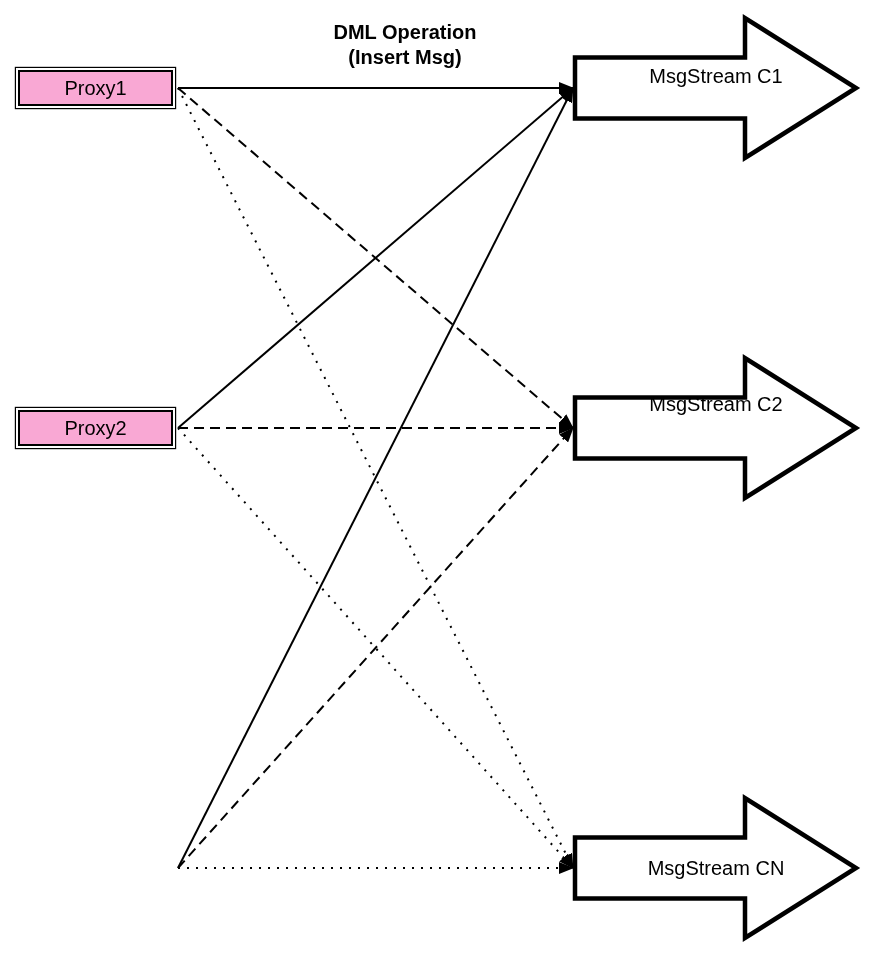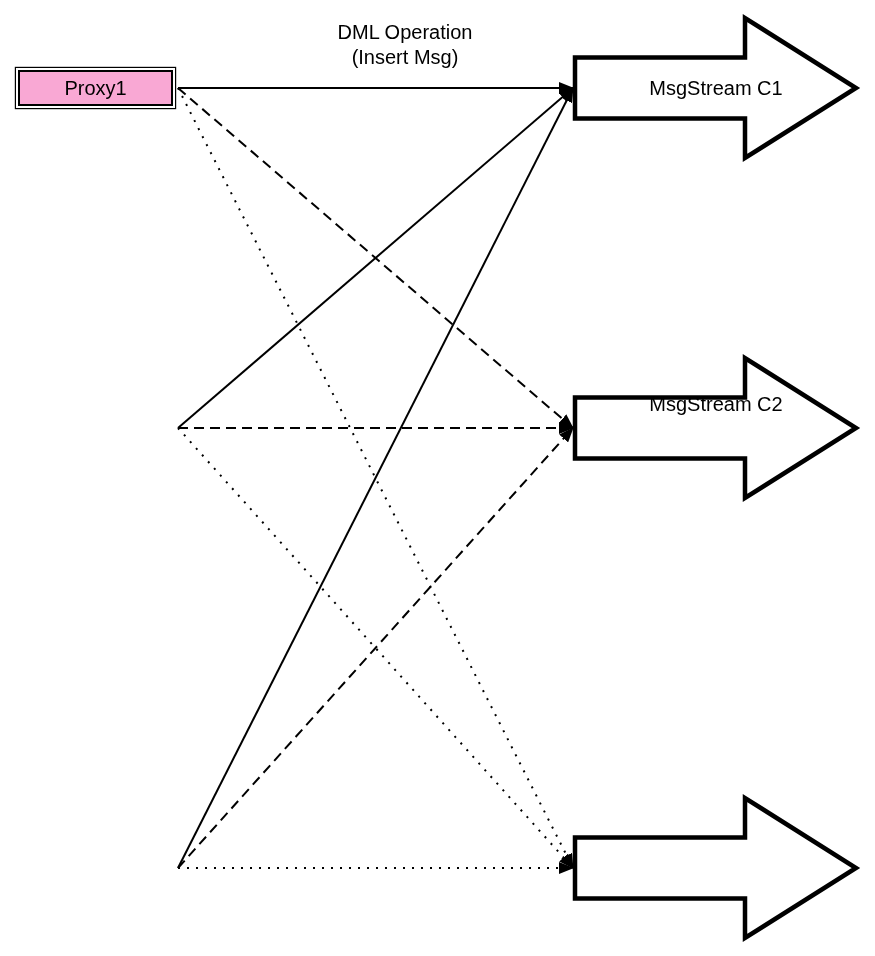--- a/index.html
+++ b/index.html
@@ -27,29 +27,30 @@
   #proxy2{top:410px}
   #proxyk{top:850px}
   .stream-label{
     position:absolute;
     left:575px;width:282px;
     text-align:center;
     font-size:20px;line-height:24px;
     z-index:3;
     pointer-events:none;
   }
-  #label-c1{top:76px}
+  #label-c1{top:64px}
   #label-c2{top:392px}
   #label-cn{top:856px}
   .edge-label{
     position:absolute;
     left:275px;top:20px;width:260px;
     text-align:center;
     font-size:20px;line-height:25px;
     z-index:3;
+    font-weight:bold;
   }
 </style>
 </head>
 <body>
 
 <div class="canvas">
 
   <svg class="edges-layer" id="edges" viewBox="0 0 875 956">
       <defs>
         <marker id="ah" markerUnits="userSpaceOnUse" markerWidth="15" markerHeight="12" refX="14" refY="6" orient="auto">
@@ -66,22 +67,26 @@
       <line x1="178" y1="428" x2="573" y2="428" stroke="#000000" stroke-width="2" stroke-dasharray="10 6" marker-end="url(#ah)"></line>
       <line x1="178" y1="868" x2="573" y2="428" stroke="#000000" stroke-width="2" stroke-dasharray="10 6" marker-end="url(#ah)"></line>
       <line x1="178" y1="88" x2="573" y2="868" stroke="#000000" stroke-width="2" stroke-dasharray="2 7" marker-end="url(#ah)"></line>
       <line x1="178" y1="428" x2="573" y2="868" stroke="#000000" stroke-width="2" stroke-dasharray="2 7" marker-end="url(#ah)"></line>
       <line x1="178" y1="868" x2="573" y2="868" stroke="#000000" stroke-width="2" stroke-dasharray="2 7" marker-end="url(#ah)"></line>
     </svg>
 
   <div class="proxy-box" id="proxy1">
     <span>Proxy1</span>
   </div>
+  <div class="proxy-box" id="proxy2">
+    <span>Proxy2</span>
+  </div>
 
   <div class="stream-label" id="label-c1">MsgStream C1</div>
   <div class="stream-label" id="label-c2">MsgStream C2</div>
+  <div class="stream-label" id="label-cn">MsgStream CN</div>
 
   <div class="edge-label">
     <div>DML Operation</div>
     <div>(Insert Msg)</div>
   </div>
 
 </div>
 
 </body></html>

